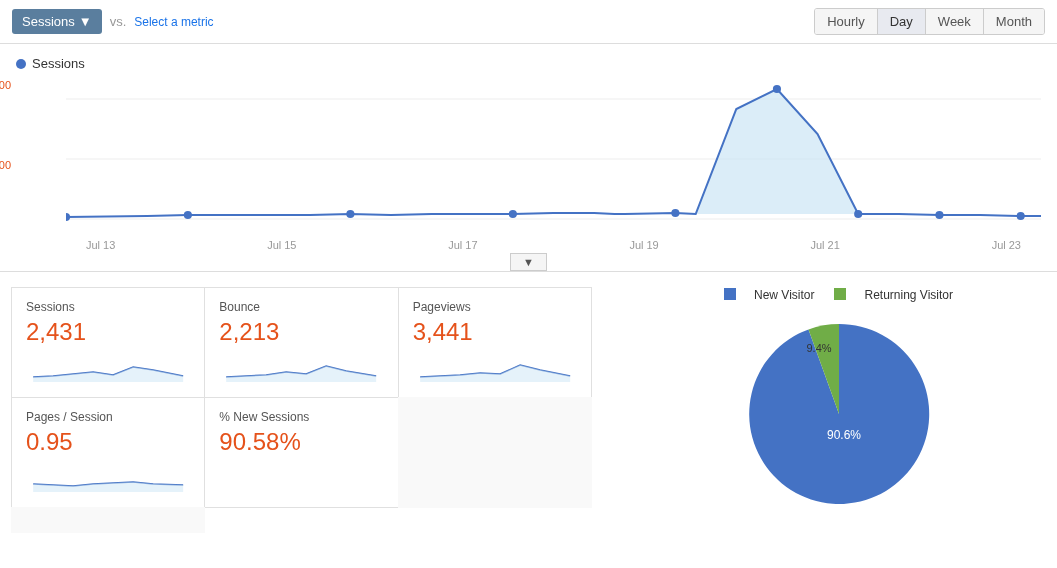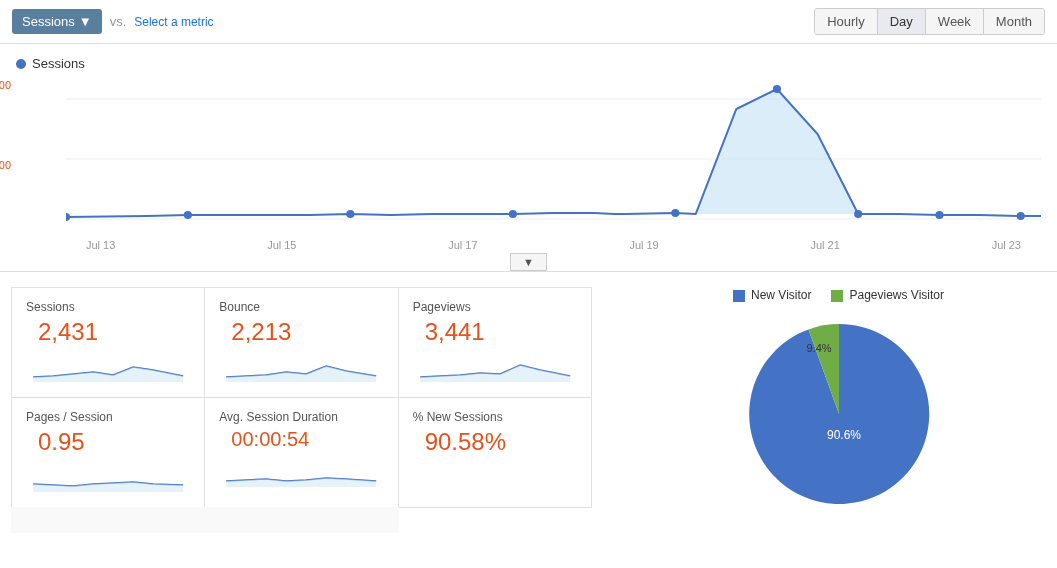--- a/index.html
+++ b/index.html
@@ -142,21 +142,20 @@
     .stat-label {
       font-size: 12px;
       color: #555;
       margin-bottom: 4px;
     }
     .stat-value {
       font-size: 24px;
       color: #e5521b;
       font-weight: normal;
       margin-bottom: 6px;
-      margin-left: 12px;
     }
     .stat-sparkline {
       height: 30px;
       width: 100%;
     }
 
     
     .pie-section {
       flex: 1;
       padding-left: 40px;
@@ -165,22 +164,22 @@
       align-items: center;
     }
     .pie-legend {
       display: flex;
       gap: 20px;
       margin-bottom: 12px;
       font-size: 12px;
     }
     .legend-item {
       display: flex;
-      align-items: flex-end;
-      gap: 6px;
+      align-items: flex-start;
+      gap: 18px;
     }
     .legend-color {
       width: 12px;
       height: 12px;
     }
     .legend-color.new { background: #4472c4; }
     .legend-color.returning { background: #70ad47; }
     .pie-container {
       position: relative;
       width: 200px;
@@ -284,48 +283,40 @@
       </div>
 
       <div class="stat-card">
         <div class="stat-label">Pages / Session</div>
         <div class="stat-value">0.95</div>
         <svg class="stat-sparkline" viewBox="0 0 150 30">
           <polyline points="0,22 20,23 40,24 60,22 80,21 100,20 120,22 150,23" fill="none" stroke="#4472c4" stroke-width="1.5"></polyline>
           <polygon points="0,22 20,23 40,24 60,22 80,21 100,20 120,22 150,23 150,30 0,30" fill="#cce5f5" opacity="0.5"></polygon>
         </svg>
       </div>
-      <div class="stat-card">
-        <div class="stat-label">Avg. Session Duration</div>
-        <div class="stat-value" style="font-size:20px;">00:00:54</div>
-        <svg class="stat-sparkline" viewBox="0 0 150 30">
-          <polyline points="0,24 20,23 40,22 60,24 80,23 100,21 120,22 150,24" fill="none" stroke="#4472c4" stroke-width="1.5"></polyline>
-          <polygon points="0,24 20,23 40,22 60,24 80,23 100,21 120,22 150,24 150,30 0,30" fill="#cce5f5" opacity="0.5"></polygon>
-        </svg>
-      </div>
 
       <div class="stat-card">
         <div class="stat-label">% New Sessions</div>
         <div class="stat-value">90.58%</div>
 
       </div>
       <div class="stat-card" style="background:#f9f9f9; border-color:transparent;"></div>
       <div class="stat-card" style="background:#f9f9f9; border-color:transparent;"></div>
     </div>
   </div>
 
   <div class="pie-section">
     <div class="pie-legend">
       <div class="legend-item">
         <div class="legend-color new"></div>
         <span>New Visitor</span>
       </div>
       <div class="legend-item">
         <div class="legend-color returning"></div>
-        <span>Pageviews Visitor</span>
+        <span>Returning Visitor</span>
       </div>
     </div>
     <div class="pie-container">
       <svg width="200" height="200" viewBox="0 0 200 200">
 
         <path d="M100,100 L100,10 A90,90 0 1,1 69.5,15.4 Z" fill="#4472c4"></path>
 
         <path d="M100,100 L69.5,15.4 A90,90 0 0,1 100,10 Z" fill="#70ad47"></path>
 
         <text x="105" y="125" font-size="12" fill="white" text-anchor="middle">90.6%</text>

